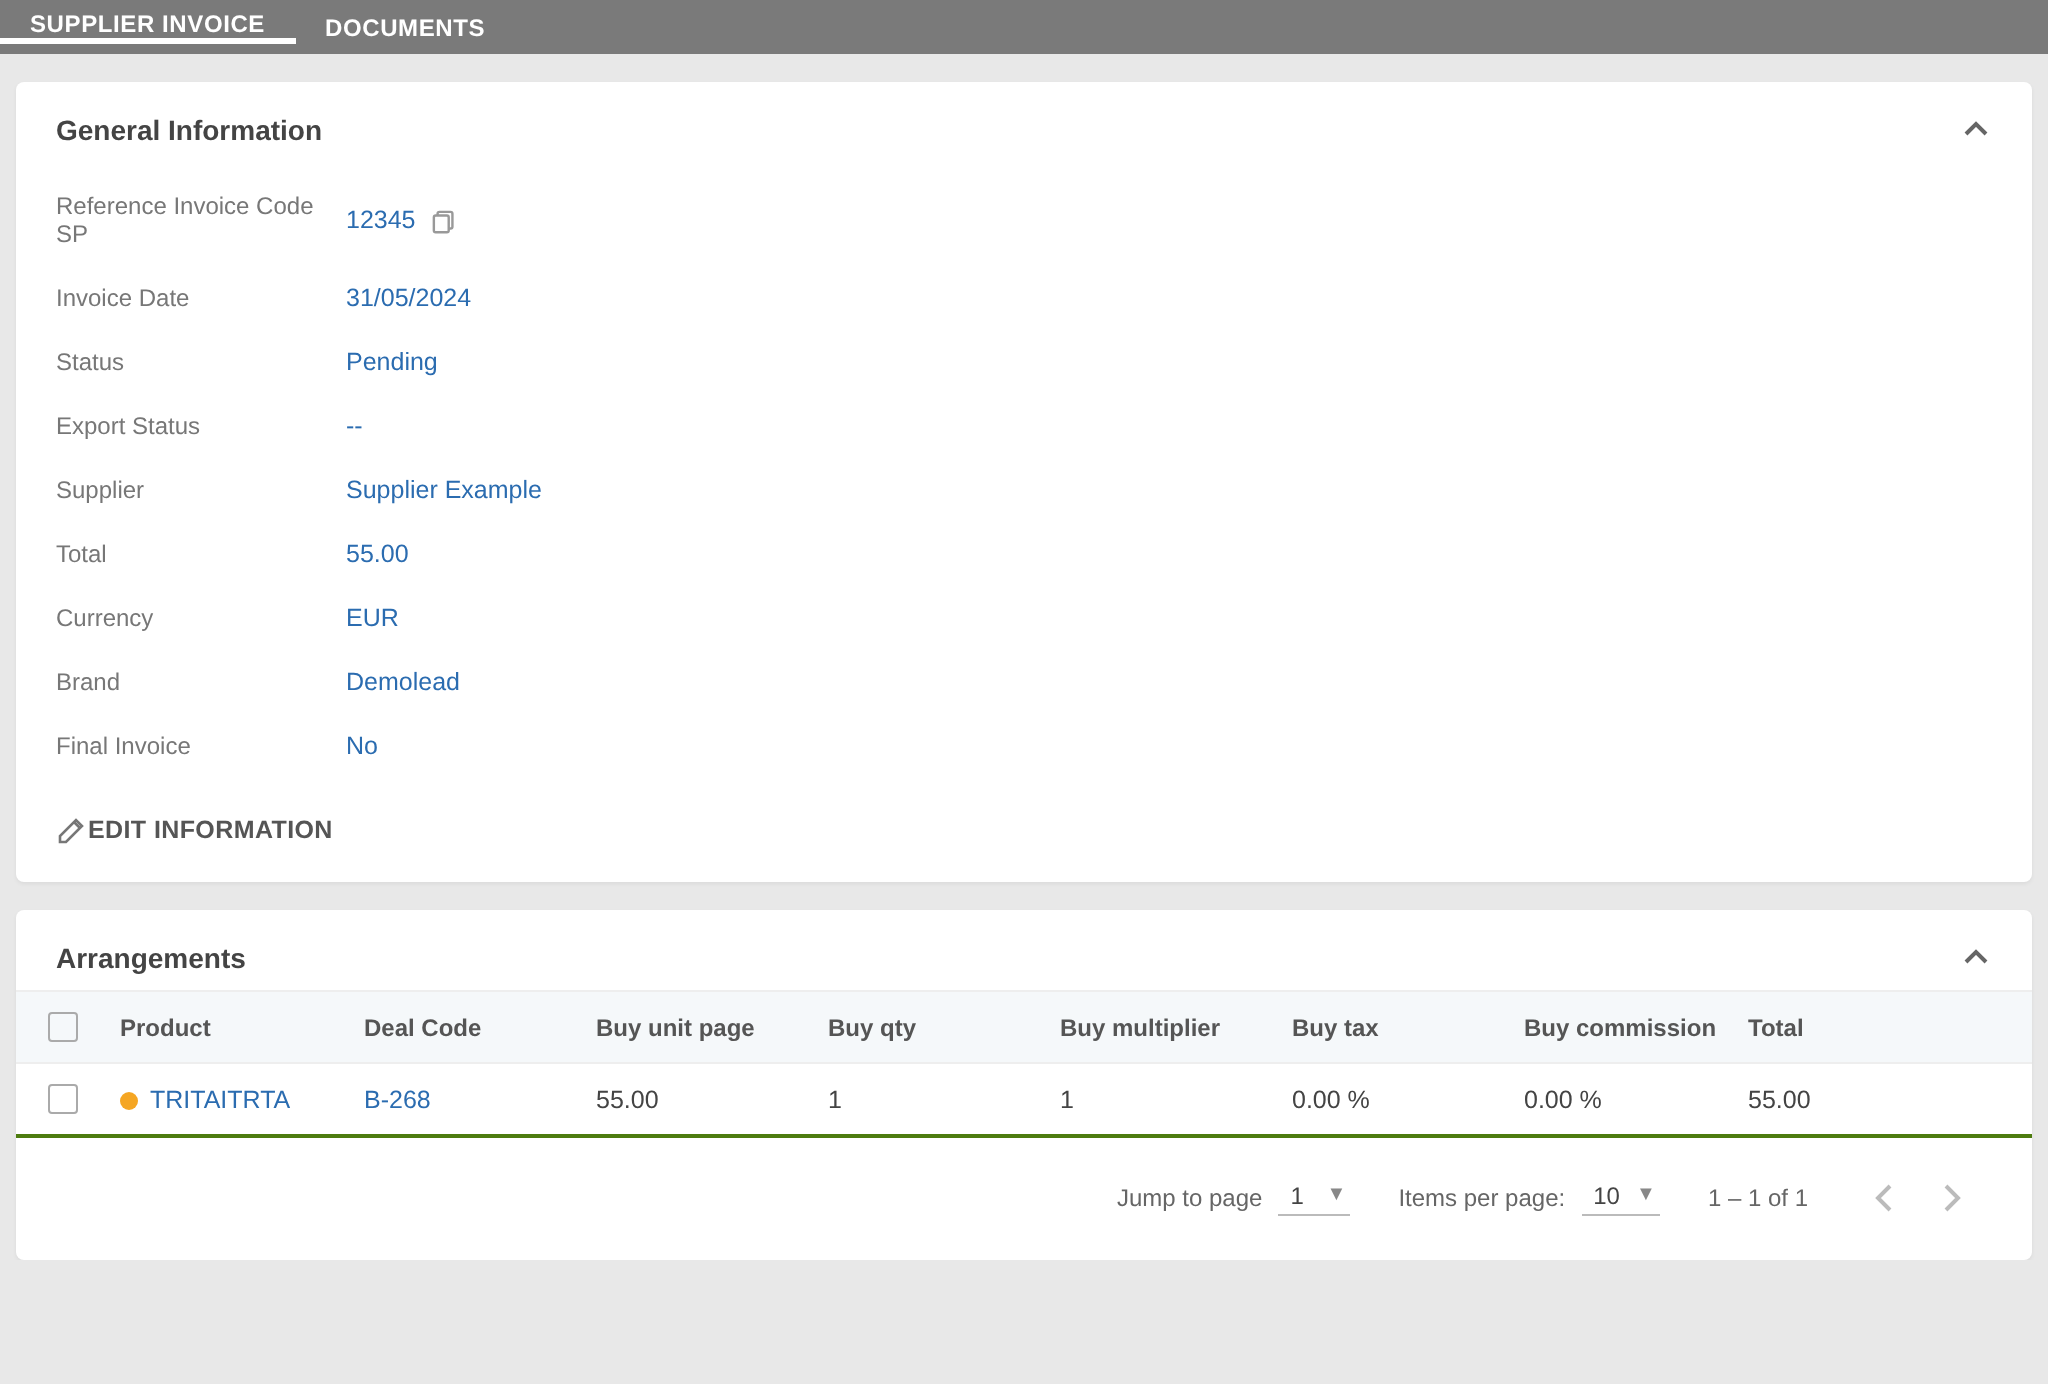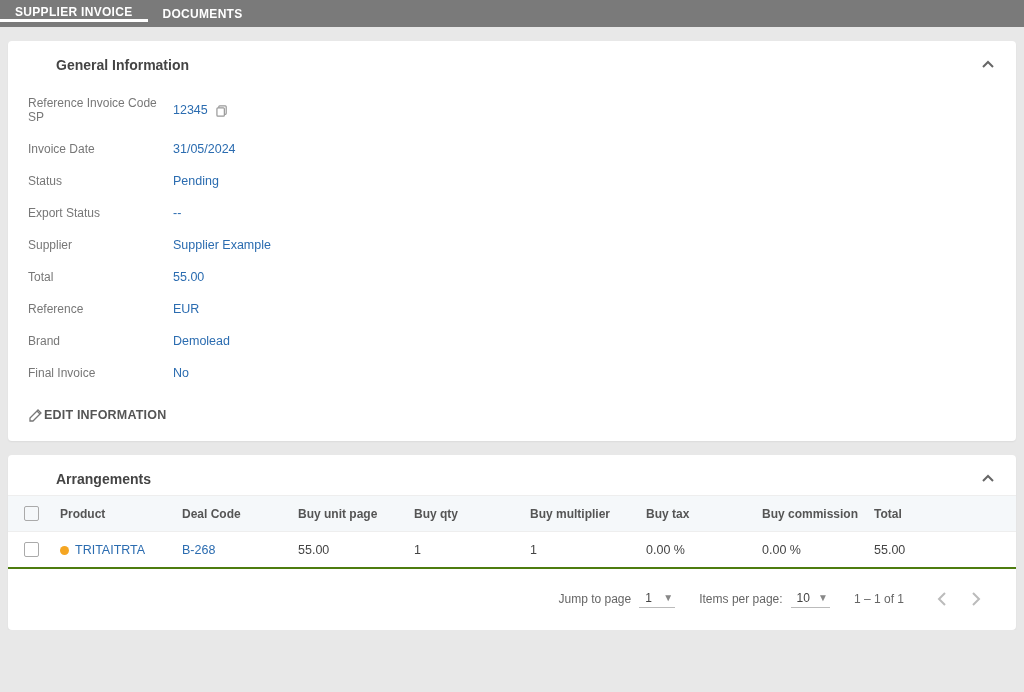--- a/index.html
+++ b/index.html
@@ -27,21 +27,20 @@
     background: #fff;
     border-radius: 4px;
     margin: 14px 8px 0 8px;
     box-shadow: 0 1px 2px rgba(0,0,0,0.06);
   }
   .card-header {
     display: flex;
     justify-content: space-between;
     align-items: center;
     padding: 16px 20px 8px 20px;
-    margin-left: 28px;
   }
   .card-title { font-weight: bold; font-size: 14px; color: #444; }
   .chevron { color: #666; cursor: pointer; }
   .info-rows { padding: 6px 20px 4px 20px; }
   .info-row { display: flex; align-items: center; padding: 9px 0; }
   .info-label { width: 145px; color: #777; font-size: 12px; }
   .info-value { color: #2b6cb0; font-size: 12.5px; }
   .info-value.link { cursor: pointer; }
   .copy-icon {
     display: inline-block;
@@ -161,21 +160,21 @@
       <div class="info-label">Supplier</div>
       <div class="info-value link">Supplier Example</div>
     </div>
 
     <div class="info-row">
       <div class="info-label">Total</div>
       <div class="info-value">55.00</div>
     </div>
 
     <div class="info-row">
-      <div class="info-label">Reference</div>
+      <div class="info-label">Currency</div>
       <div class="info-value">EUR</div>
     </div>
 
     <div class="info-row">
       <div class="info-label">Brand</div>
       <div class="info-value link">Demolead</div>
     </div>
 
     <div class="info-row">
       <div class="info-label">Final Invoice</div>

